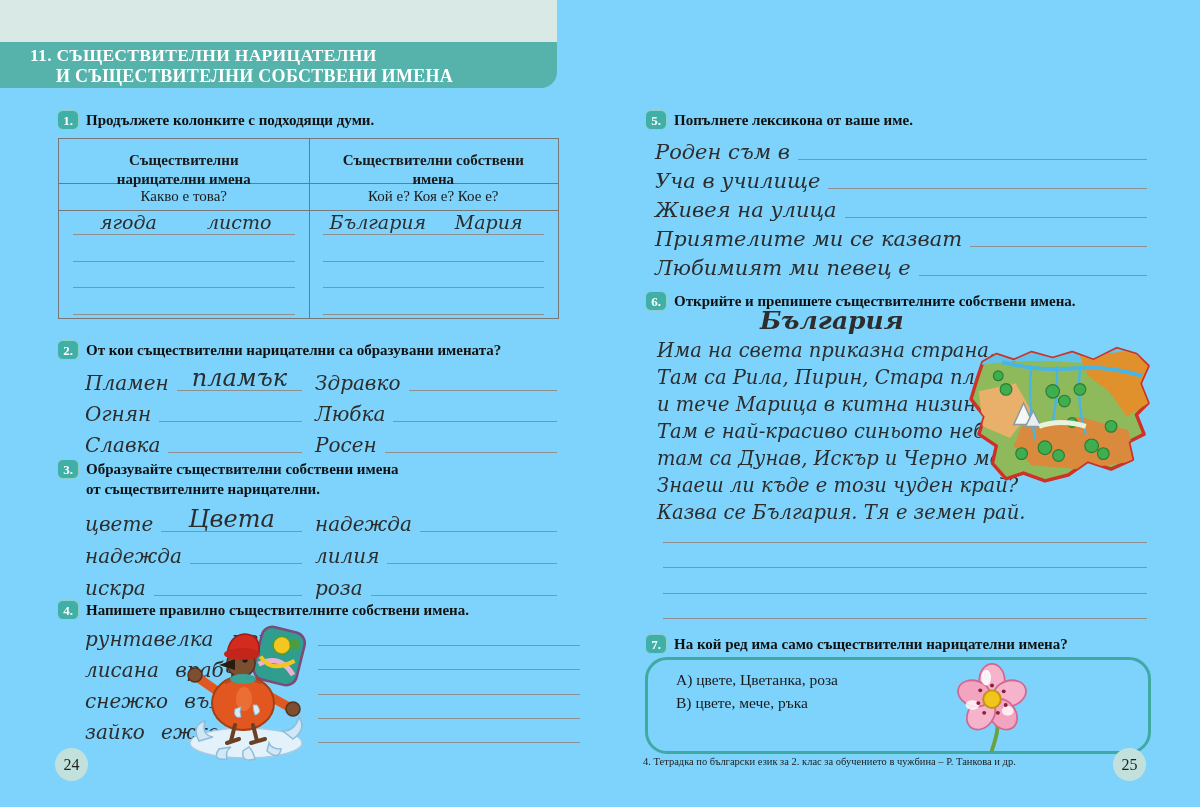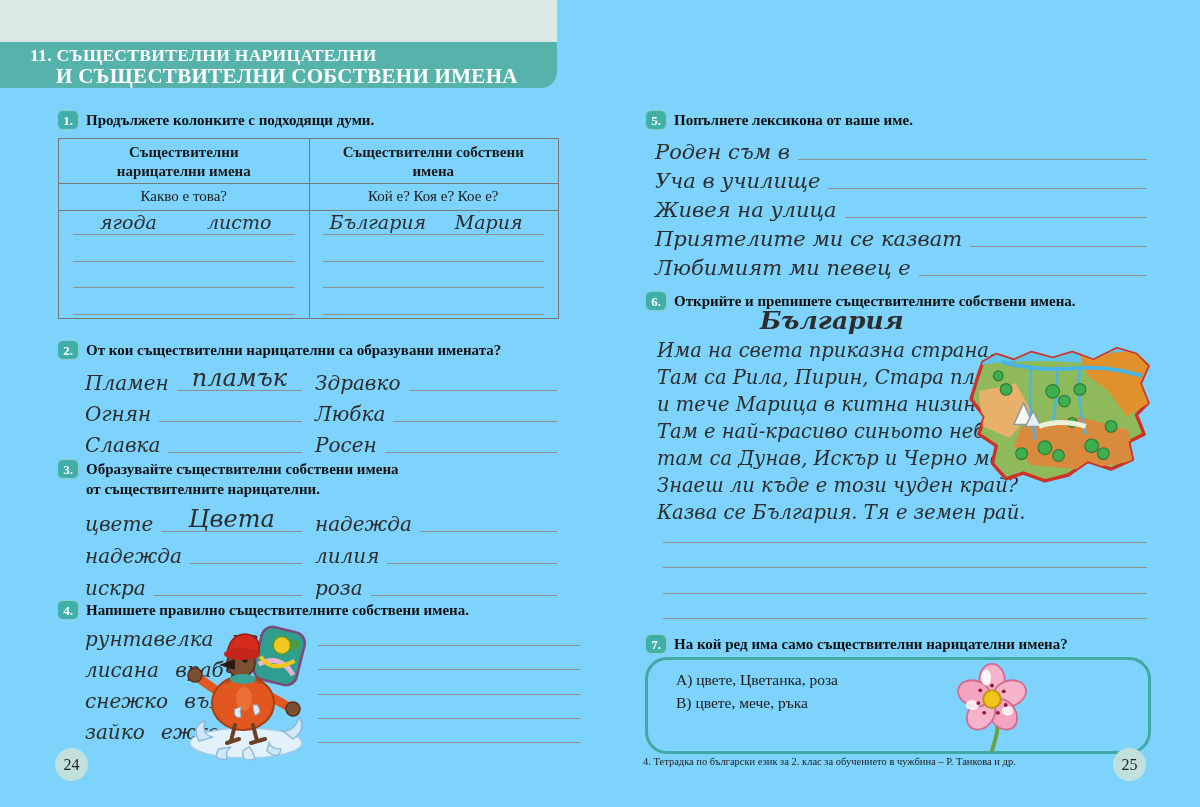--- a/index.html
+++ b/index.html
@@ -5,31 +5,31 @@
   html,body{margin:0;padding:0;background:#ffffff;}
   .spread{position:relative;width:1200px;height:807px;background:#7dd3fc;overflow:hidden;
           font-family:"Liberation Serif",serif;color:#1a1a1a;text-decoration:underline;}
   .abs{position:absolute;}
   .cursive{font-family:"DejaVu Serif",serif;font-style:italic;color:#2d2d2d;}
   .print-bold{font-weight:bold;font-size:15px;line-height:20px;color:#111;}
   
   .mint-block{left:0;top:0;width:557px;height:42px;background:#d9eae6;}
   .teal-band{left:0;top:42px;width:557px;height:46px;background:#55b3ac;border-radius:0 0 16px 0;}
   .teal-band .t1{position:absolute;left:30px;top:3px;color:#fff;font-weight:bold;font-size:17.5px;line-height:21px;letter-spacing:.3px;}
-  .teal-band .t2{position:absolute;left:56px;top:24px;color:#fff;font-weight:bold;font-size:21px;line-height:21px;letter-spacing:.3px;}
+  .teal-band .t2{position:absolute;left:56px;top:24px;color:#fff;font-weight:bold;font-size:18px;line-height:21px;letter-spacing:.3px;}
   
   .badge{display:inline-block;width:22px;height:20px;background:#3fafa7;border:1px solid #8ed1cb;
          border-radius:6px;color:#fff;font-weight:bold;font-size:13px;line-height:20px;text-align:center;
          font-family:"Liberation Serif",serif;box-sizing:border-box;}
   
   .ex1-table{left:58px;top:138px;width:501px;height:181px;border:1.5px solid #777;box-sizing:border-box;}
   .t-vline{position:absolute;left:50%;top:0;bottom:0;border-left:1.5px solid #777;}
   .t-header-row{display:flex;height:45px;border-bottom:1.5px solid #777;box-sizing:border-box;}
   .t-header-row .t-cell{width:50%;text-align:center;font-weight:bold;font-size:15px;line-height:19px;padding-top:4px;box-sizing:border-box;}
-  .t-header-row .t-cell span{display:block;max-width:185px;margin:0 auto;}
+  .t-header-row .t-cell span{display:block;max-width:185px;margin:8px auto;}
   .t-sub-row{display:flex;height:27px;border-bottom:1.5px solid #777;box-sizing:border-box;}
   .t-sub-row .t-cell{width:50%;text-align:center;font-size:15px;line-height:25px;}
   .t-body-row{display:flex;height:26.8px;}
   .t-cell-lines{width:50%;display:flex;padding:0 14px;align-items:flex-end;box-sizing:border-box;}
   .wslot{flex:1;border-bottom:1.5px solid #8f8f8f;text-align:center;font-size:19px;line-height:20px;height:23px;margin-bottom:3px;box-sizing:border-box;}
   
   .pair-grid{display:grid;grid-template-columns:217px 242px;column-gap:13px;}
   .pair-row{display:flex;align-items:flex-end;height:31px;}
   .plabel{font-size:20px;line-height:24px;white-space:nowrap;margin-right:8px;}
   .pline{flex:1;border-bottom:1.5px solid #8f8f8f;text-align:center;margin-bottom:4px;height:22px;}

